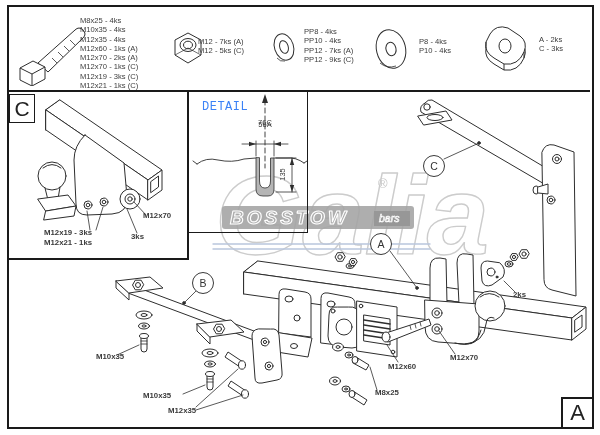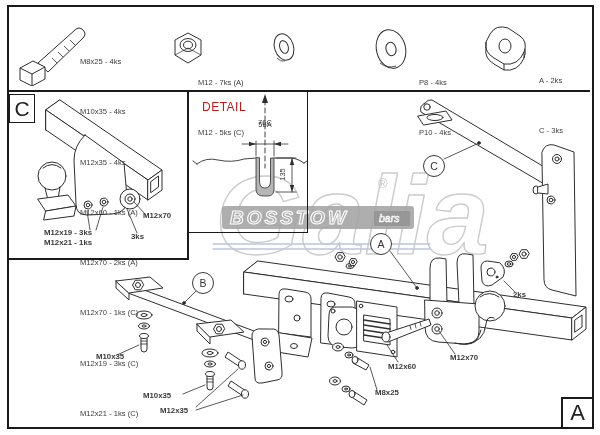--- a/index.html
+++ b/index.html
@@ -4,29 +4,29 @@
 <style>
   html,body{margin:0;padding:0;background:#fff;}
   .sheet{position:relative;width:600px;height:435px;background:#fff;
          font-family:"Liberation Sans",sans-serif;overflow:hidden;}
   .frame{position:absolute;left:7px;top:5px;width:583px;height:420px;
          border:2px solid #1a1a1a;}
   .parts-panel{position:absolute;left:7px;top:5px;width:583px;height:85px;
          border-bottom:2px solid #1a1a1a;}
   .icon{position:absolute;}
   .lines{position:absolute;font-size:7.6px;line-height:9.3px;color:#3d3d3d;white-space:nowrap;}
-  .lines span{display:block;margin-top:41px;}
+  .lines span{display:block;}
   .cbox{position:absolute;left:7px;top:92px;width:180px;height:166px;
         border-right:2px solid #1a1a1a;border-bottom:2px solid #1a1a1a;}
   .corner-label{position:absolute;left:2px;top:2px;width:24px;height:27px;
         border:1.5px solid #1a1a1a;display:flex;align-items:center;justify-content:center;
         font-size:21px;color:#222;}
   .detailbox{position:absolute;left:189px;top:92px;width:118px;height:140px;
         border-right:1.3px solid #1a1a1a;border-bottom:1.3px solid #1a1a1a;}
-  .detail-title{position:absolute;left:13px;top:8px;font-size:12px;letter-spacing:.5px;color:#b91c1c;}
+  .detail-title{position:absolute;left:13px;top:8px;font-size:12px;letter-spacing:.5px;color:#3b82f6;font-family:Liberation Mono, monospace;}
   .label{position:absolute;font-size:7.8px;color:#3a3a3a;white-space:nowrap;font-weight:bold;}
   .dim{position:absolute;font-size:7.5px;color:#3a3a3a;white-space:nowrap;text-align:center;}
   .balloon{position:absolute;width:20px;height:20px;border:1px solid #3a3a3a;border-radius:50%;
         background:#fff;display:flex;align-items:center;justify-content:center;
         font-size:10.5px;color:#333;}
   .titlebar{position:absolute;left:247px;top:410px;width:300px;text-align:right;
         font-size:9.5px;letter-spacing:.3px;color:#333;white-space:nowrap;}
   .sheet-letter{position:absolute;left:561px;top:397px;width:29px;height:28px;
         border-left:2px solid #1a1a1a;border-top:2px solid #1a1a1a;
         display:flex;align-items:center;justify-content:center;font-size:22px;color:#222;}
@@ -266,20 +266,26 @@
       <span>M12 - 5ks (C)</span>
     </div>
 
     <svg class="icon" style="left:263px;top:21px" width="28" height="42" viewBox="0 0 28 42" stroke="#2e2e2e" stroke-width="1" fill="none">
       <g transform="rotate(-18 14 21)">
         <ellipse cx="14" cy="21" rx="9.5" ry="13.5" fill="#fff"></ellipse>
         <ellipse cx="14" cy="21" rx="4.2" ry="6.5" fill="#fff"></ellipse>
       </g>
       <path d="M7,32 Q10,36 15,35" stroke-width="0.8"></path>
     </svg>
+    <div class="lines" style="left:297px;top:22px">
+      <span>PP8 - 4ks</span>
+      <span>PP10 - 4ks</span>
+      <span>PP12 - 7ks (A)</span>
+      <span>PP12 - 9ks (C)</span>
+    </div>
 
     <svg class="icon" style="left:364px;top:20px" width="40" height="48" viewBox="0 0 40 48" stroke="#2e2e2e" stroke-width="1" fill="none">
       <g transform="rotate(-14 20 24)">
         <ellipse cx="20" cy="24" rx="14.5" ry="19.5" fill="#fff"></ellipse>
         <ellipse cx="20" cy="24" rx="5" ry="6.8" fill="#fff"></ellipse>
       </g>
       <path d="M9,38 Q16,44 25,41" stroke-width="0.8"></path>
     </svg>
     <div class="lines" style="left:412px;top:32px">
       <span>P8 - 4ks</span>
@@ -312,21 +318,21 @@
   <div class="dim" style="left:250px;top:120px;width:30px">56A</div>
   <div class="dim" style="left:250px;top:118px;width:30px">76C</div>
   <div class="dim" style="left:272px;top:170px;width:20px;transform:rotate(-90deg)">135</div>
 
   <div class="balloon" style="left:370px;top:233px">A</div>
   <div class="balloon" style="left:192px;top:272px">B</div>
   <div class="balloon" style="left:423px;top:155px">C</div>
 
   <div class="label" style="left:96px;top:352px">M10x35</div>
   <div class="label" style="left:143px;top:391px">M10x35</div>
-  <div class="label" style="left:160px;top:406px">M12x35</div>
+  <div class="label" style="left:168px;top:406px">M12x35</div>
   <div class="label" style="left:388px;top:362px">M12x60</div>
   <div class="label" style="left:450px;top:353px">M12x70</div>
   <div class="label" style="left:375px;top:388px">M8x25</div>
   <div class="label" style="left:513px;top:290px">2ks</div>
 
   <div class="sheet-letter">A</div>
 
 </div>
 
 </body></html>

